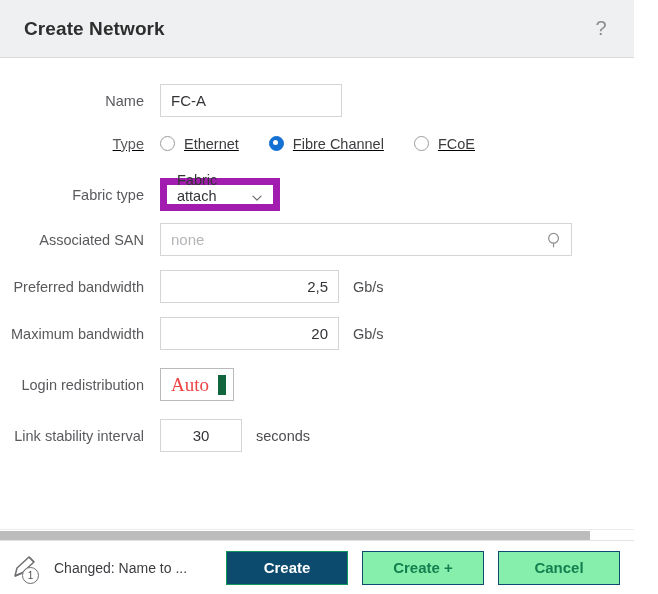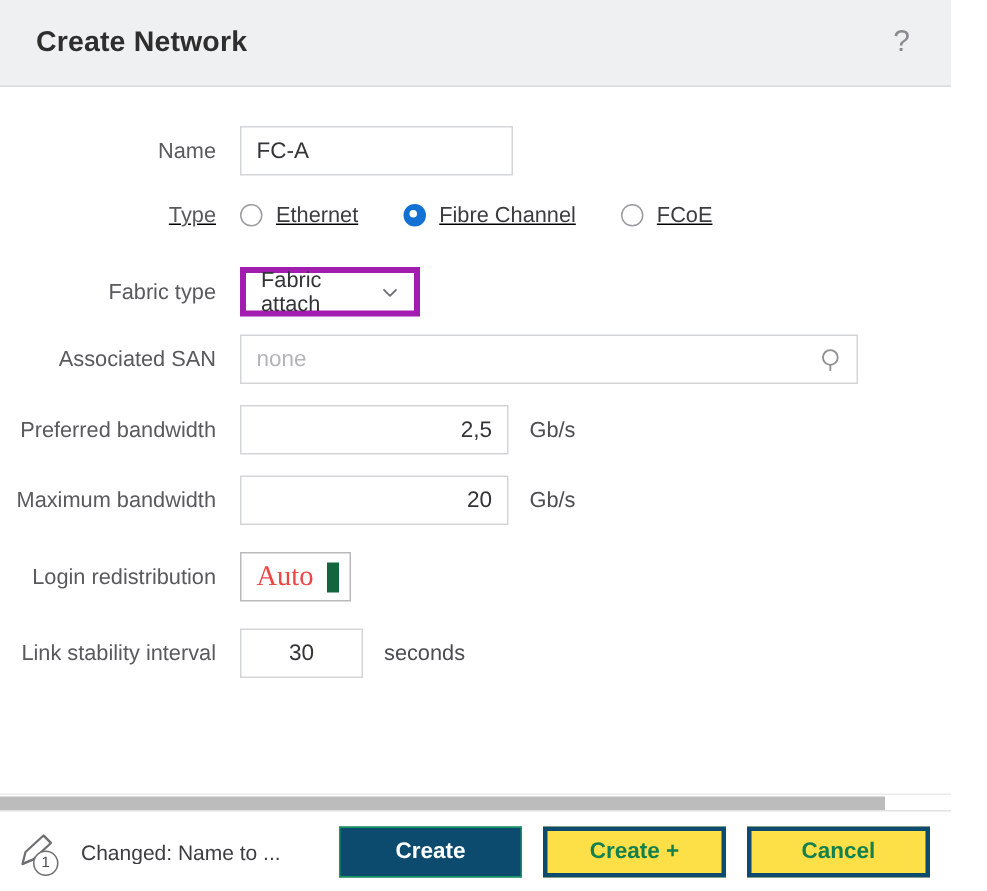--- a/index.html
+++ b/index.html
@@ -119,24 +119,24 @@
     border-radius: 50%;
     background: #ffffff;
     box-shadow: 0 0 0 1.4px #1471d4;
   }
   .radio-label { font-size: 14.5px; color: #3b3c3f; }
 
   
   .select-box {
     position: relative;
     width: 120px; height: 33px;
-    border: 4px solid #a21caf;
+    border: 7px solid #a21caf;
     background: #fff;
     display: flex;
-    align-items: center;
+    align-items: flex-end;
     padding: 0 10px;
     cursor: pointer;
   }
   .select-value { font-size: 14.5px; color: #333437; flex: 1 1 auto; }
   .chevron {
     width: 12px; height: 12px;
     flex: 0 0 auto;
     margin-left: 4px;
   }
 
@@ -232,23 +232,23 @@
     margin-left: 14px;
     user-select: none;
     padding: 0 12px;
   }
   .btn-primary {
     background: #0c4a6e;
     color: #ffffff;
     border: 1px solid #13975f;
   }
   .btn-secondary {
-    background: #fde047;
+    background: #86efac;
     color: #13804f;
-    border: 3px solid #0c4a6e;
+    border: 1px solid #0c4a6e;
   }
 </style>
 </head>
 <body>
 
 <div class="dialog">
 
   <div class="header">
     <div class="header-title">Create Network</div>
     <div class="help-icon">?</div>

